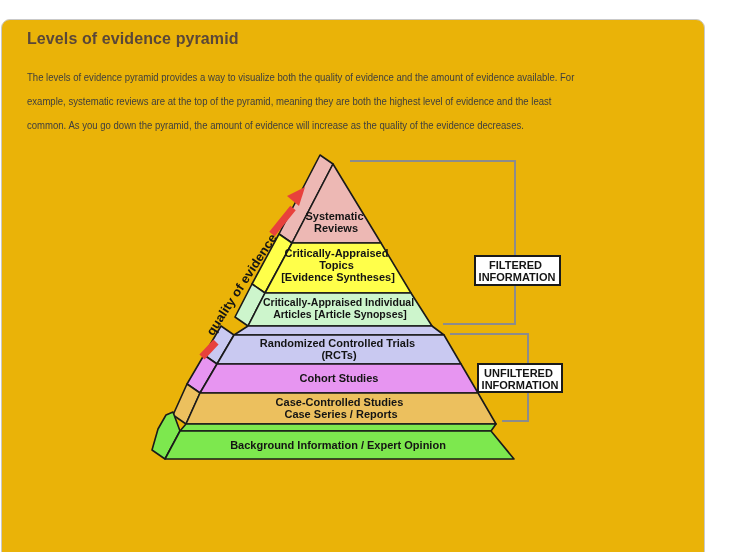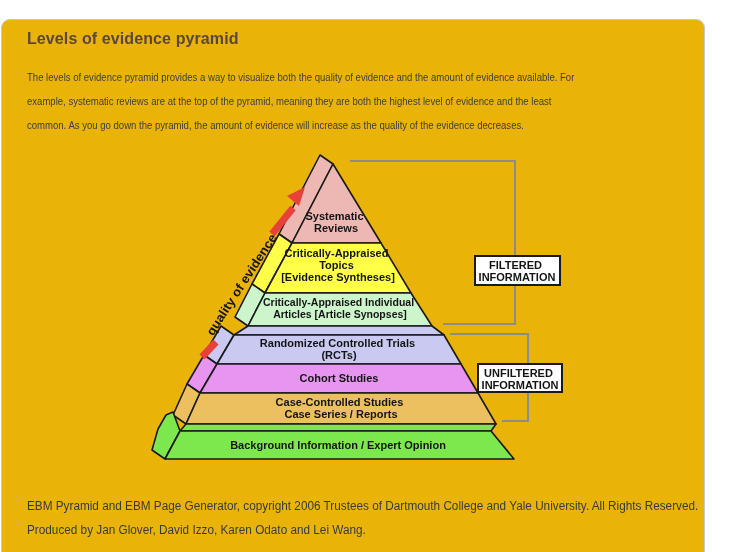--- a/index.html
+++ b/index.html
@@ -114,18 +114,14 @@
       <tspan x="518" y="229">UNFILTERED</tspan>
       <tspan x="518" y="241">INFORMATION</tspan>
     </text>
 
     <line x1="200" y1="209" x2="214" y2="194" stroke-width="7" stroke="#e8413c"></line>
     <line x1="270" y1="86" x2="291" y2="60" stroke-width="7" stroke="#e8413c"></line>
     <polygon points="303,39 297,58 285,48" fill="#e8413c"></polygon>
     <text transform="translate(243,139) rotate(-57)" text-anchor="middle" font-size="12.5" textLength="118" lengthAdjust="spacingAndGlyphs">quality of evidence</text>
   </svg>
 
-  <div class="footer">
-    <div class="line">EBM Pyramid and EBM Page Generator, copyright 2006 Trustees of Dartmouth College and Yale University. All Rights Reserved.</div>
-    <div class="line">Produced by Jan Glover, David Izzo, Karen Odato and Lei Wang.</div>
-  </div>
 
 </div>
 
 </body></html>

